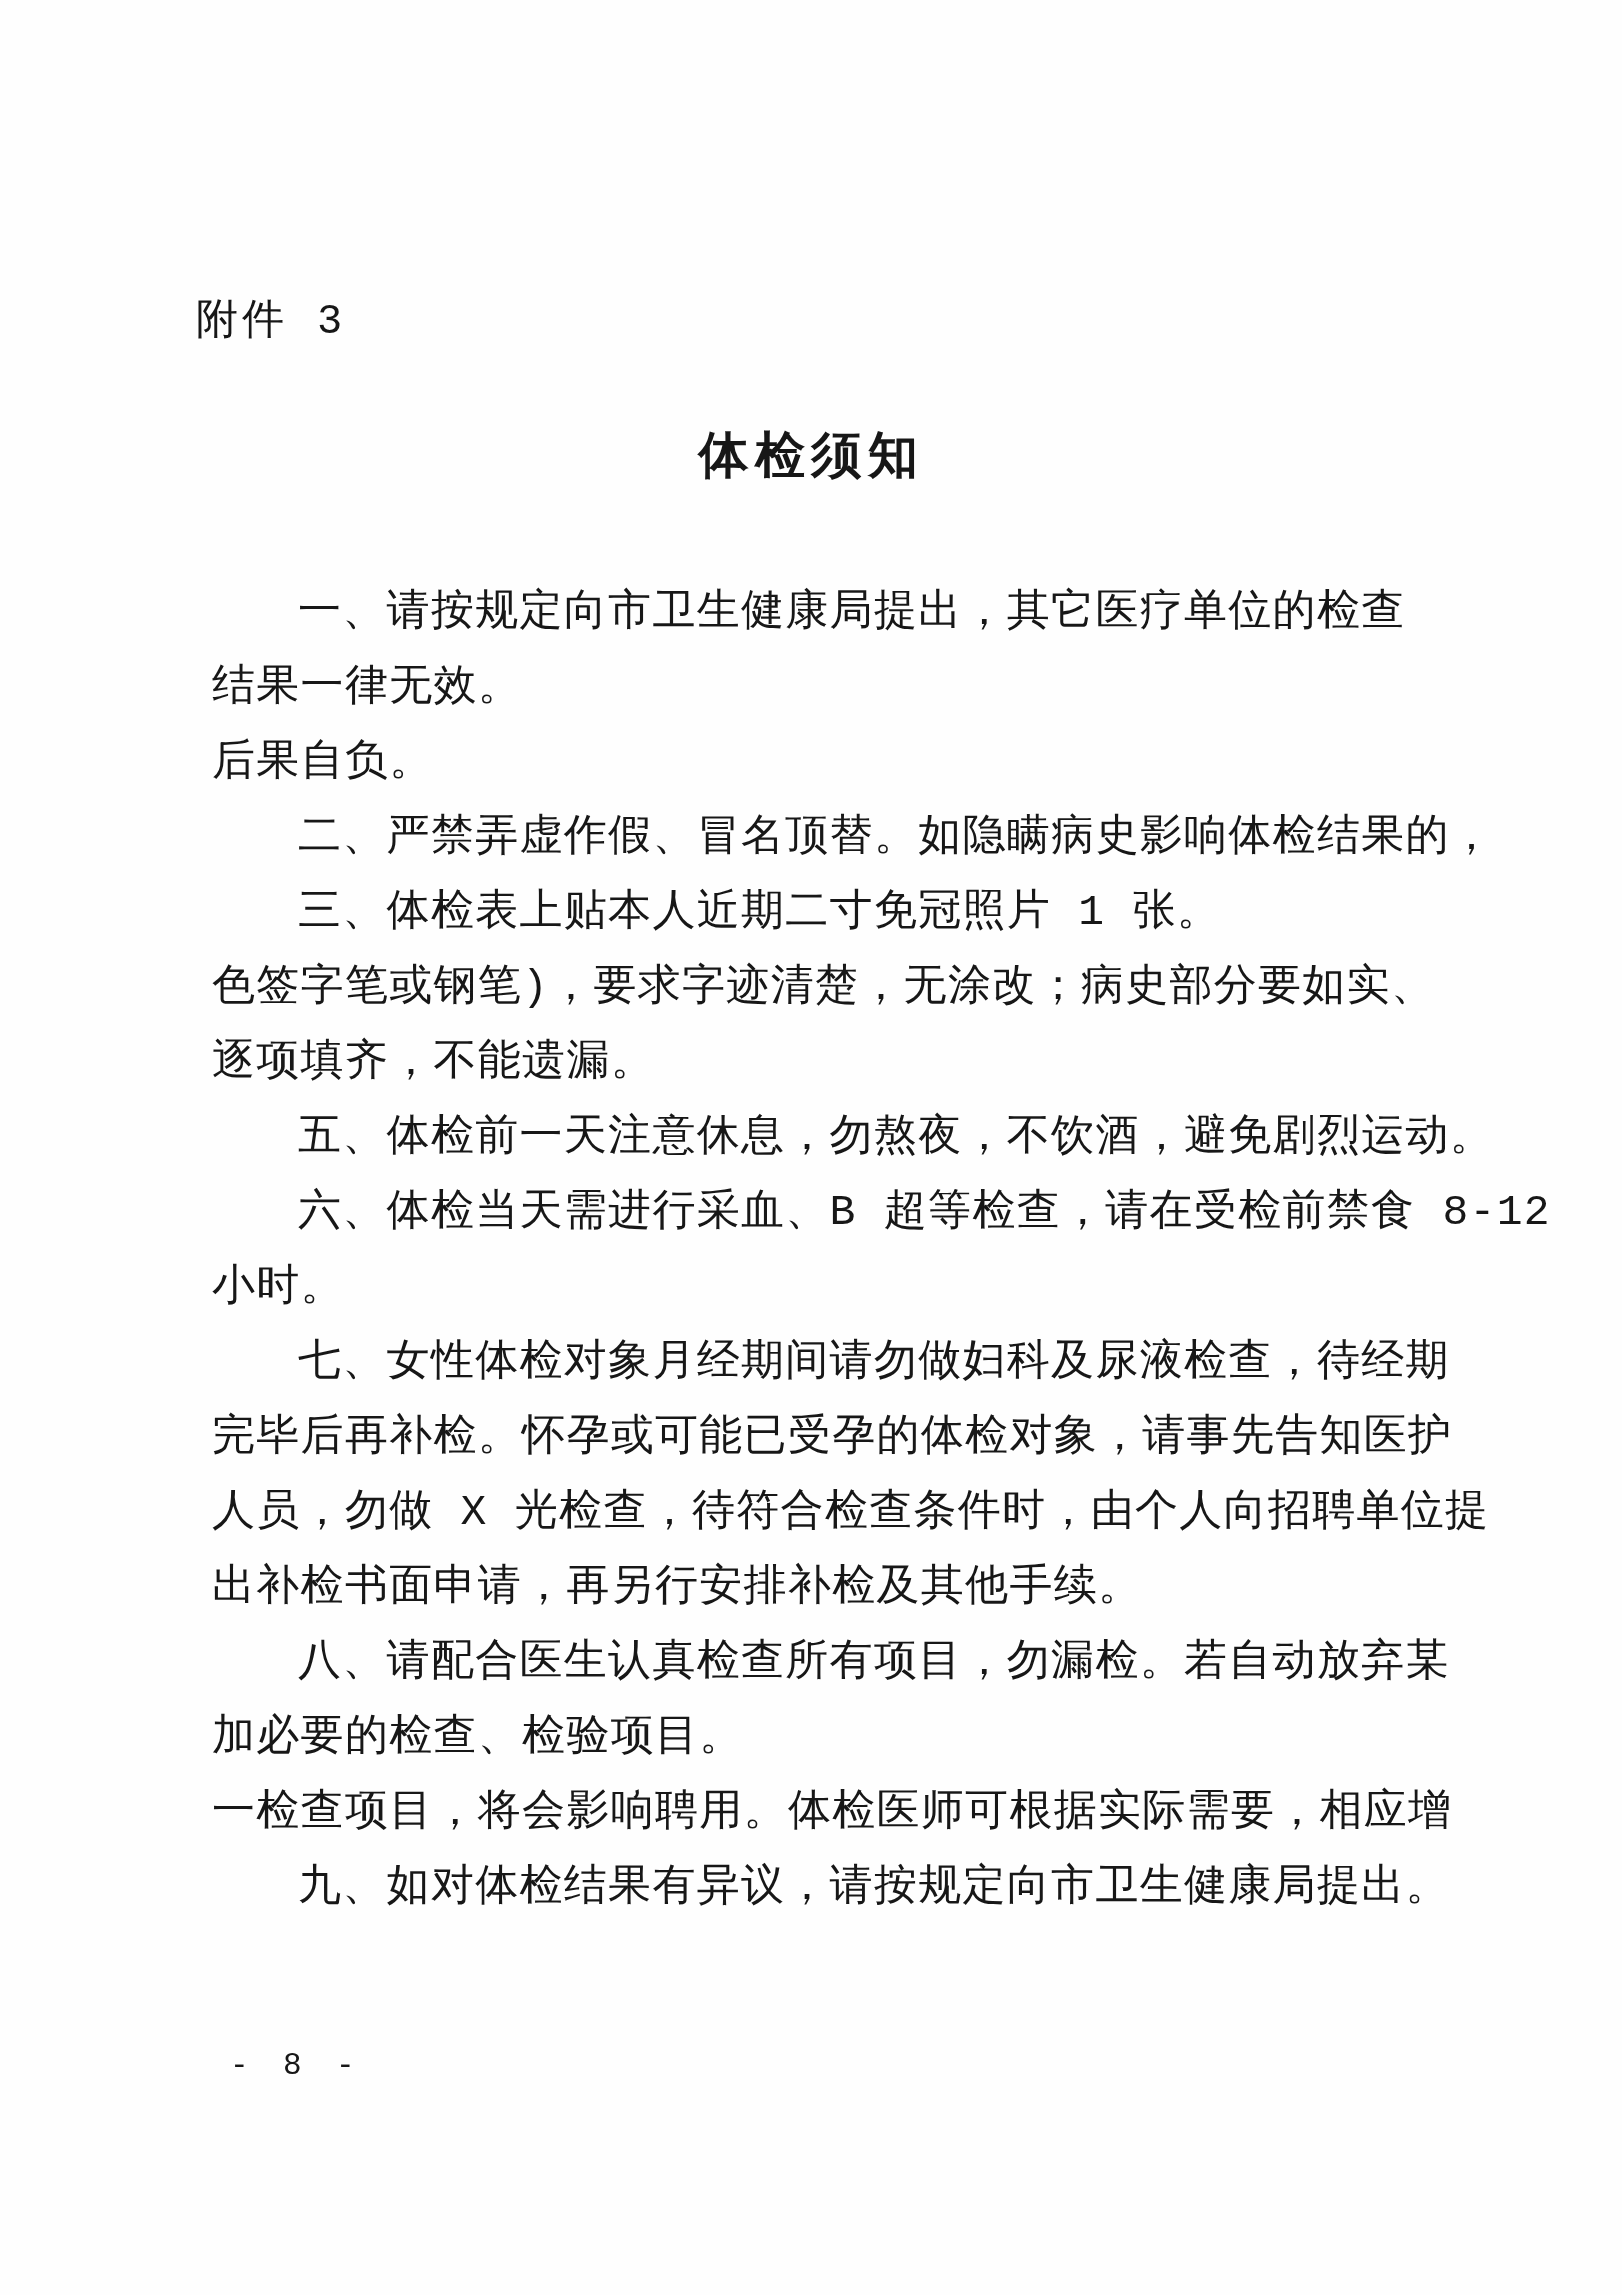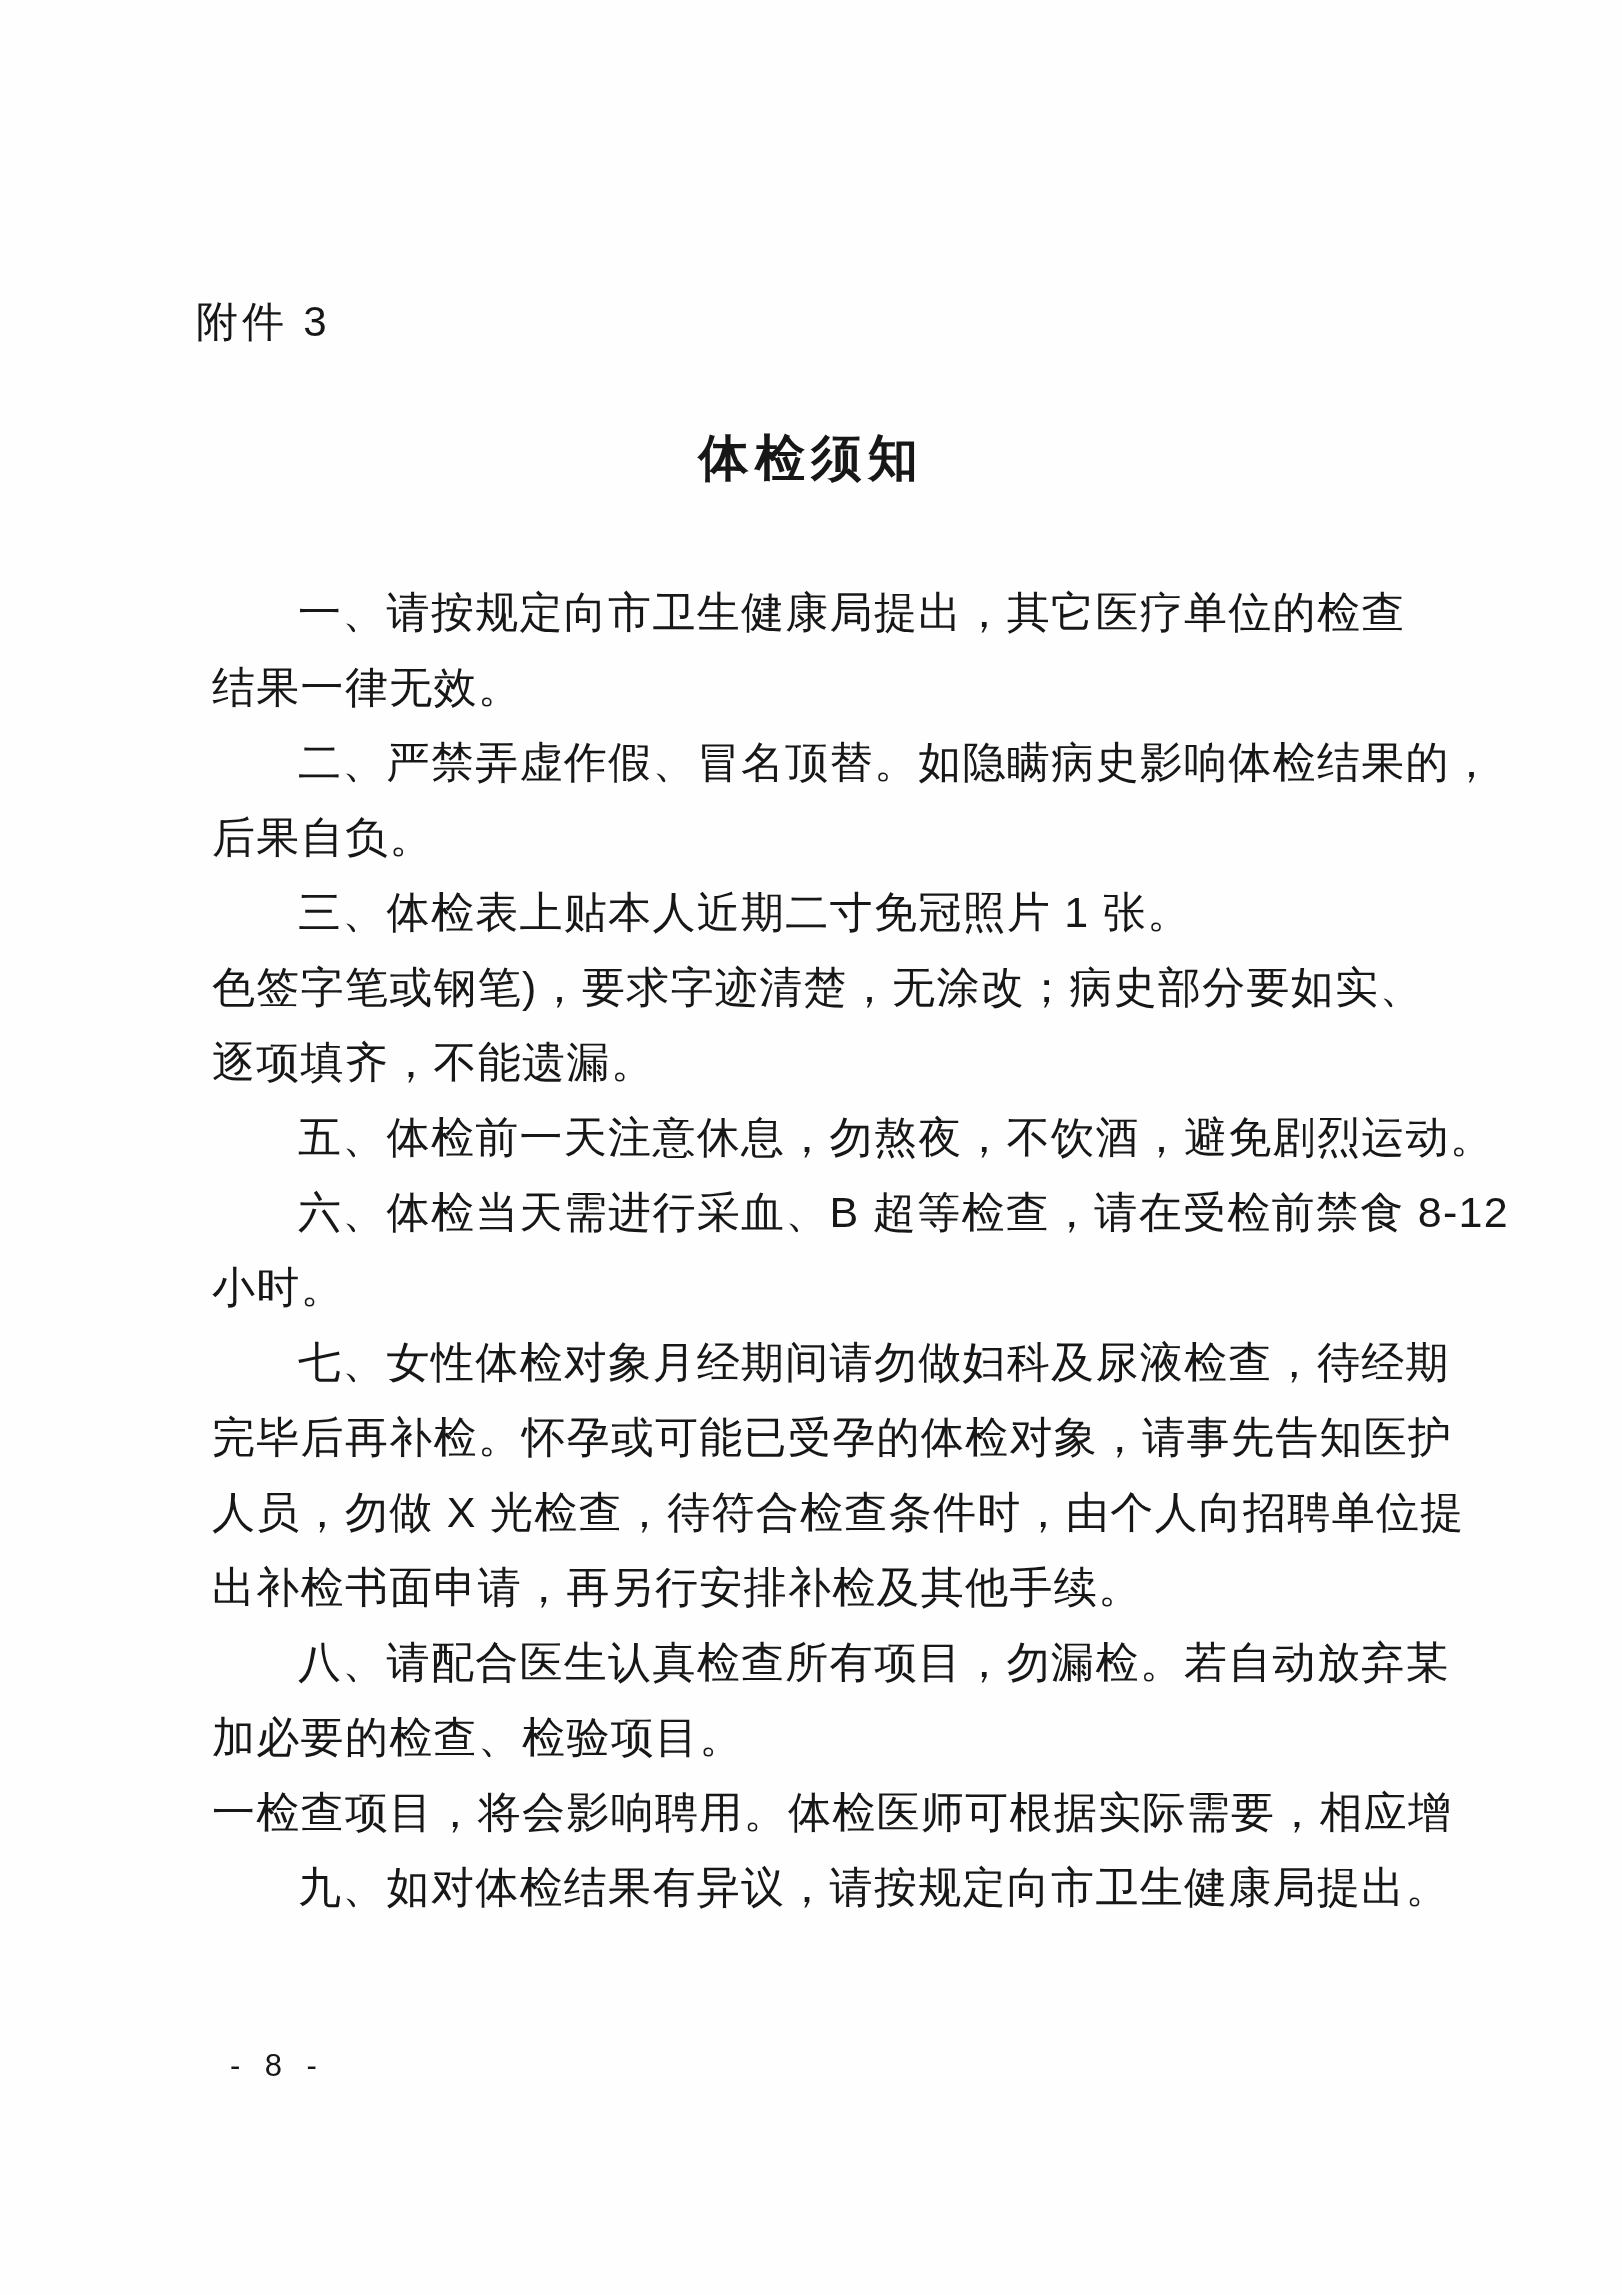--- a/index.html
+++ b/index.html
@@ -5,21 +5,21 @@
   html, body {
     margin: 0;
     padding: 0;
     background: #ffffff;
   }
   .page {
     position: relative;
     width: 1623px;
     height: 2295px;
     background: #fefefe;
-    font-family: Liberation Sans, sans-serif;
+    font-family: Liberation Mono, monospace;
     color: #171717;
     overflow: hidden;
   }
   .attachment-label {
     position: absolute;
     left: 196px;
     top: 296px;
     font-size: 42px;
     line-height: 52px;
     letter-spacing: 3.9px;
@@ -68,22 +68,22 @@
 
 <div class="page">
 
   <div class="attachment-label">附件 3</div>
 
   <div class="doc-title">体检须知</div>
 
   <div class="body-text">
     <div class="line indent">一、请按规定向市卫生健康局提出，其它医疗单位的检查</div>
     <div class="line">结果一律无效。</div>
+    <div class="line">后果自负。</div>
     <div class="line indent">二、严禁弄虚作假、冒名顶替。如隐瞒病史影响体检结果的，</div>
-    <div class="line">后果自负。</div>
     <div class="line indent">三、体检表上贴本人近期二寸免冠照片 1 张。</div>
     <div class="line">色签字笔或钢笔)，要求字迹清楚，无涂改；病史部分要如实、</div>
     <div class="line">逐项填齐，不能遗漏。</div>
     <div class="line indent">五、体检前一天注意休息，勿熬夜，不饮酒，避免剧烈运动。</div>
     <div class="line indent">六、体检当天需进行采血、B 超等检查，请在受检前禁食 8-12</div>
     <div class="line">小时。</div>
     <div class="line indent">七、女性体检对象月经期间请勿做妇科及尿液检查，待经期</div>
     <div class="line">完毕后再补检。怀孕或可能已受孕的体检对象，请事先告知医护</div>
     <div class="line">人员，勿做 X 光检查，待符合检查条件时，由个人向招聘单位提</div>
     <div class="line">出补检书面申请，再另行安排补检及其他手续。</div>

